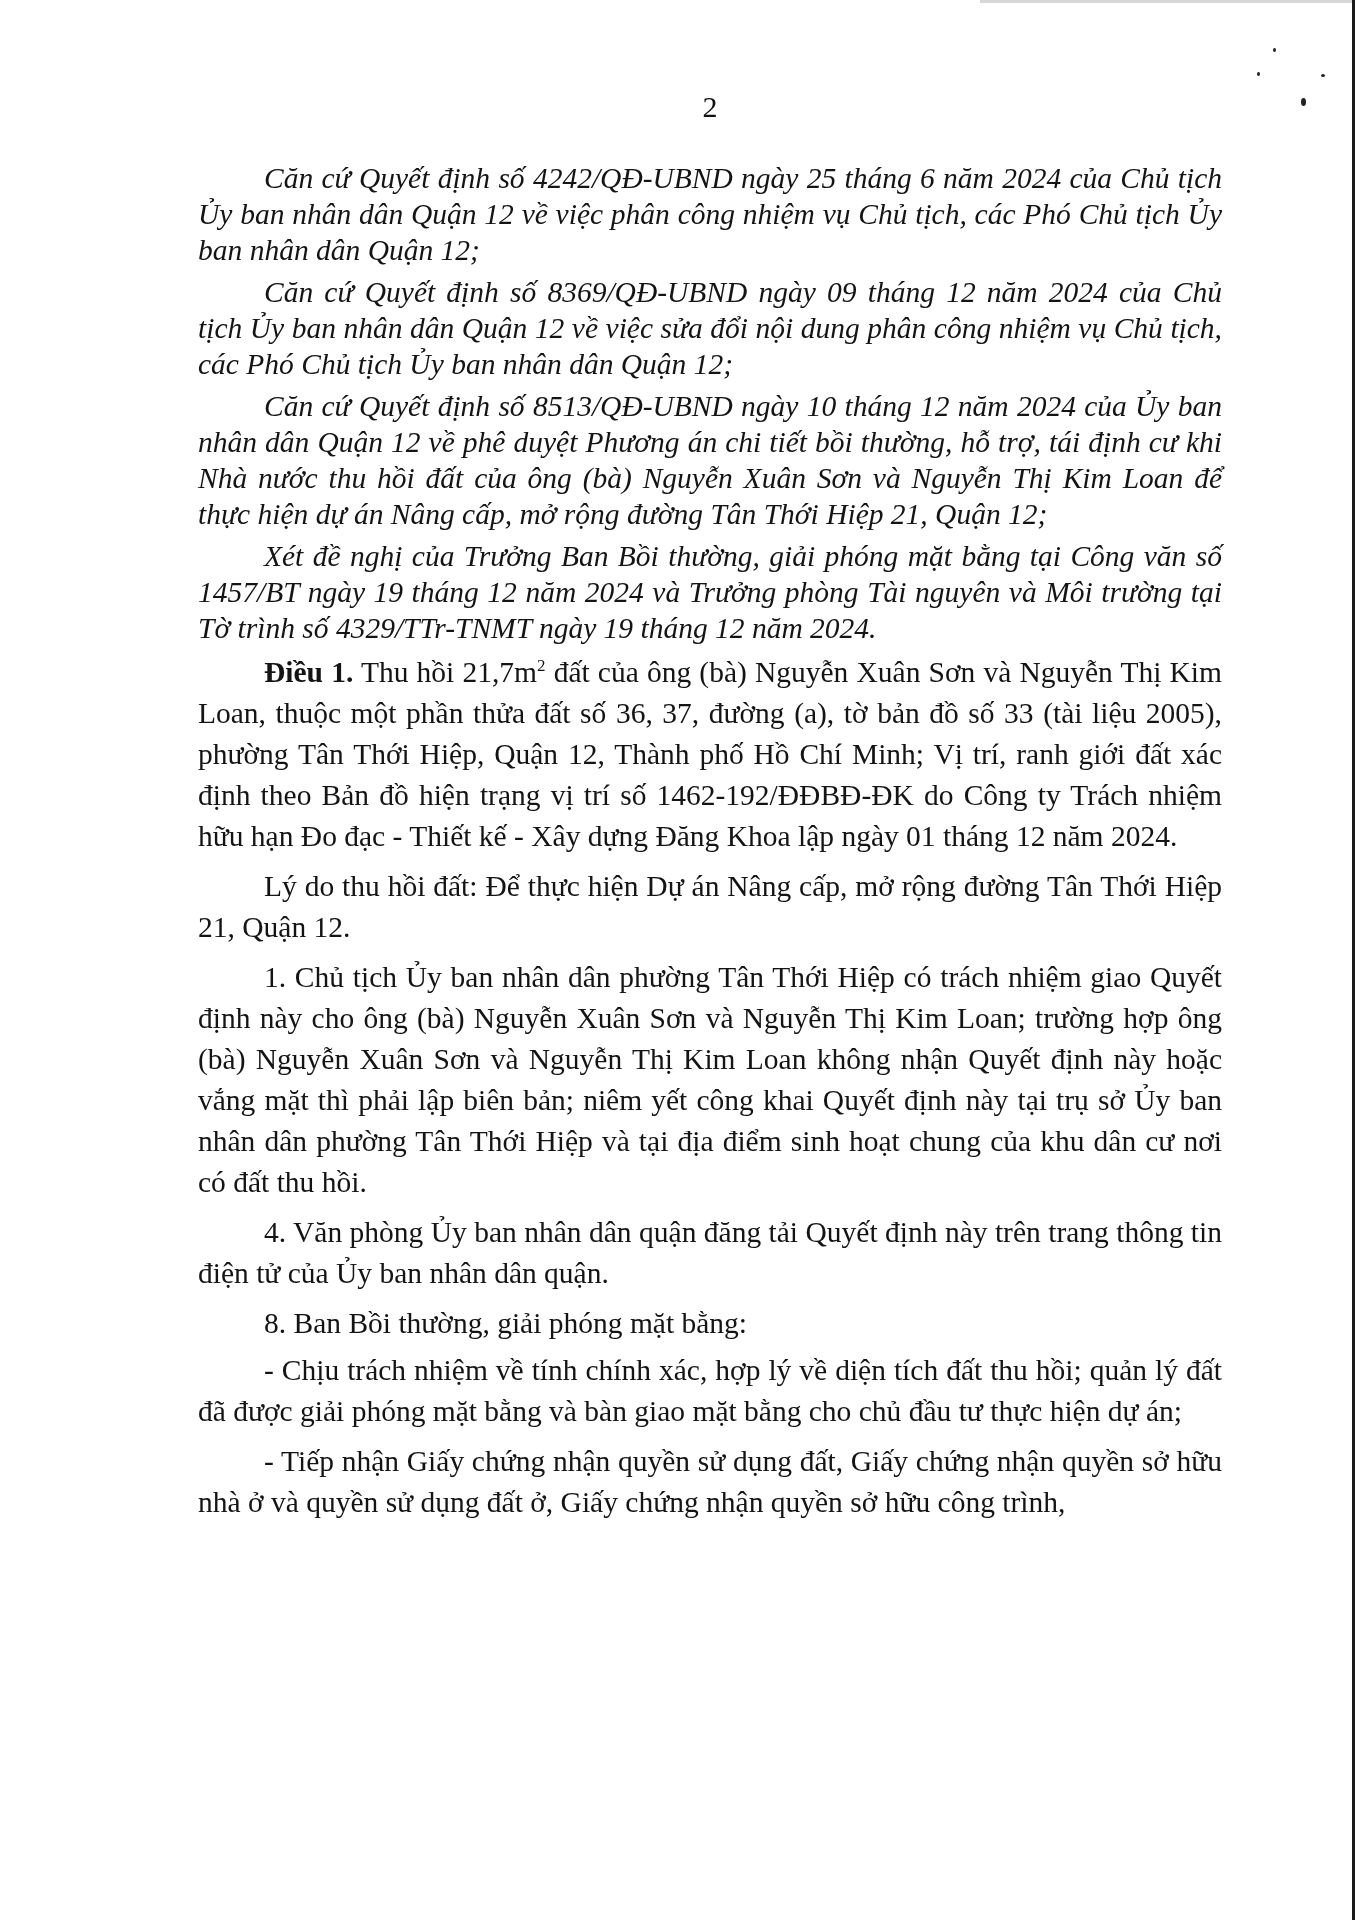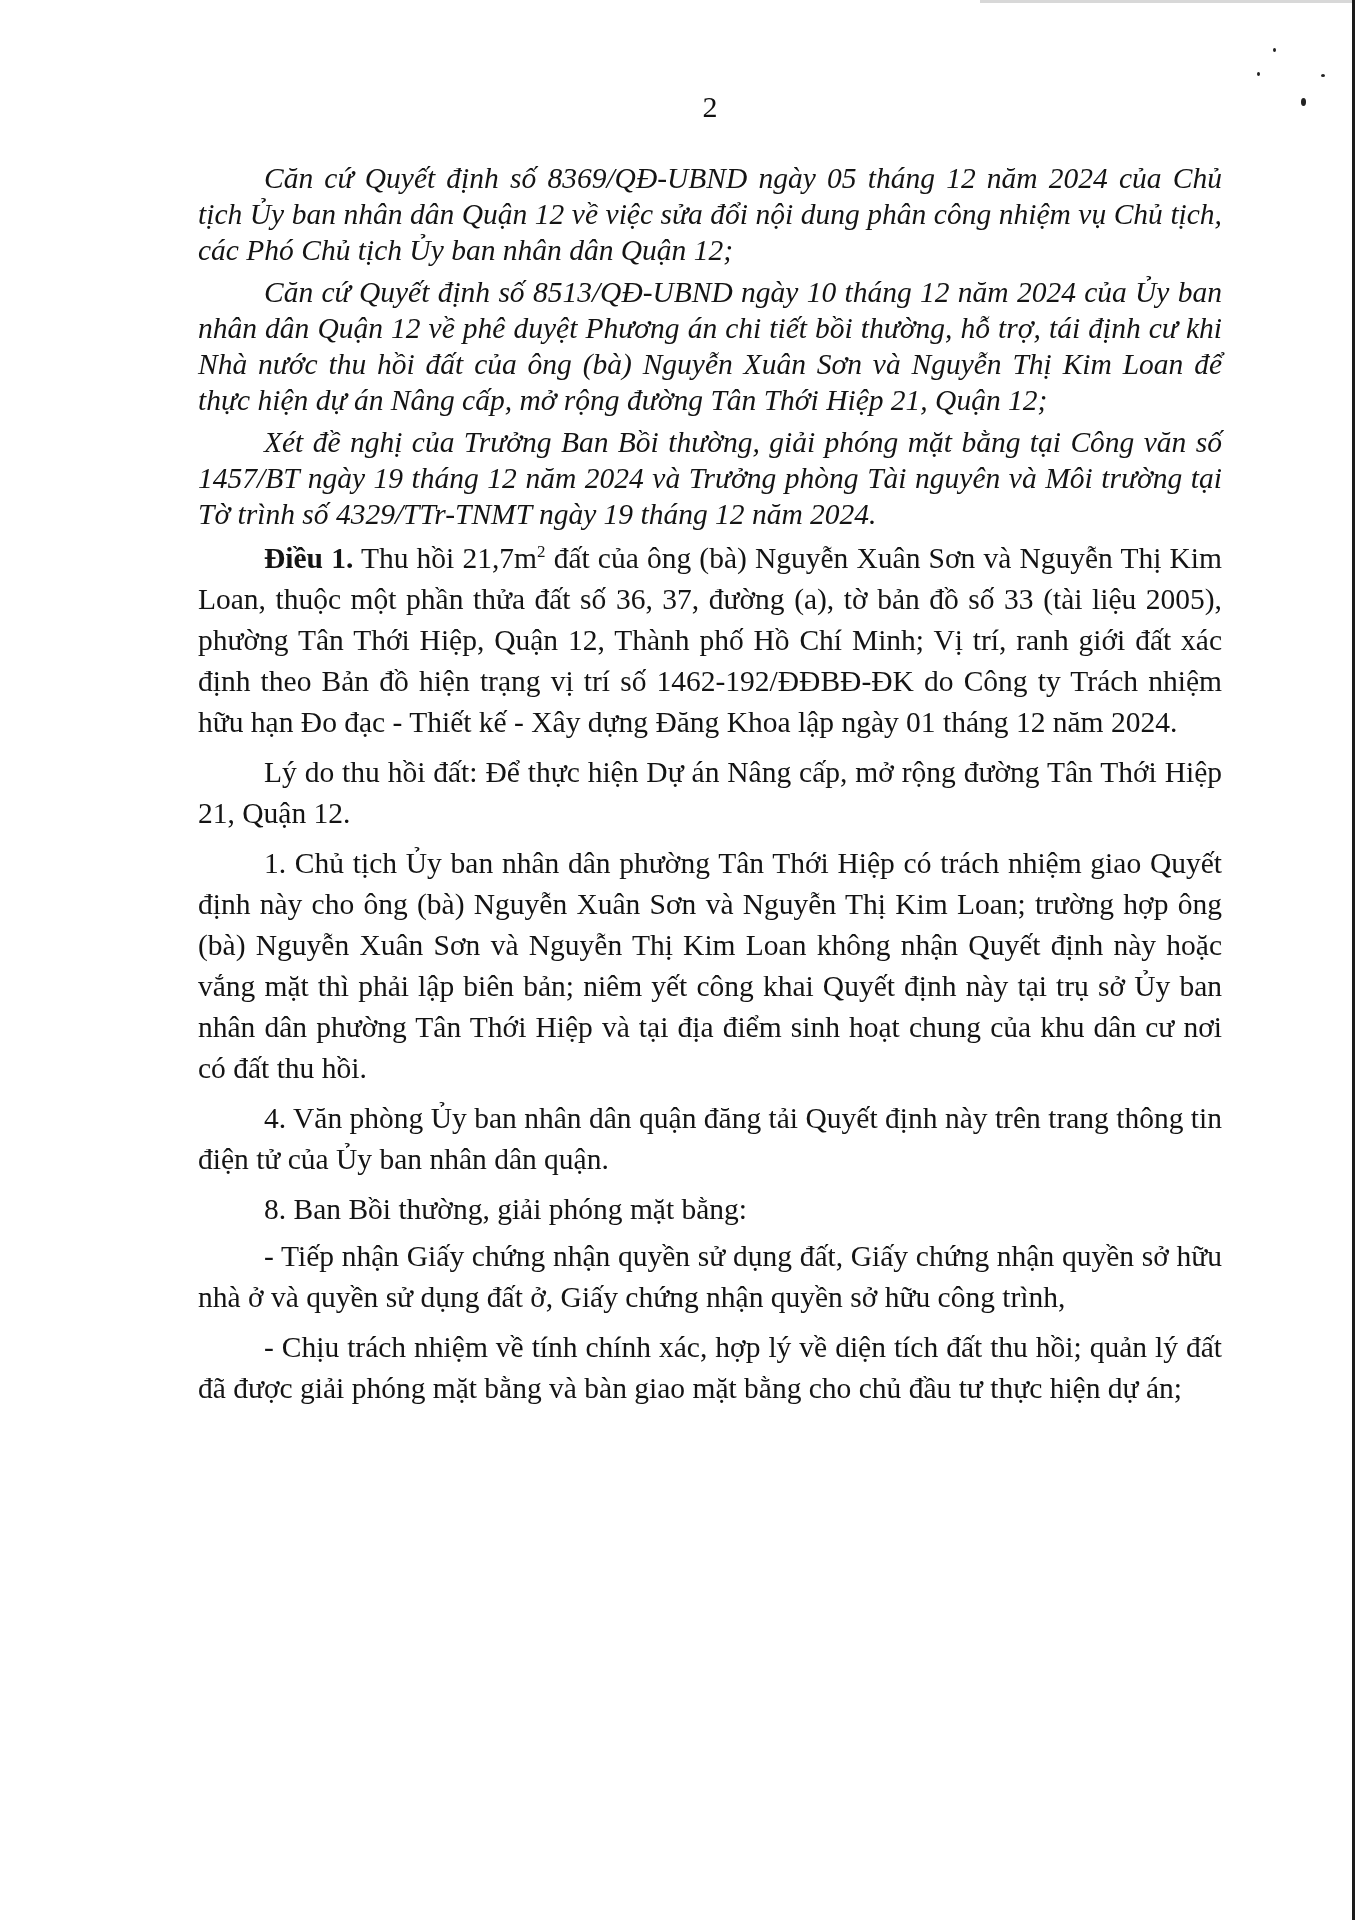--- a/index.html
+++ b/index.html
@@ -42,29 +42,30 @@
     <div class="speck" style="left:18px;top:8px;width:3px;height:4px;"></div>
     <div class="speck" style="left:2px;top:32px;width:3px;height:4px;"></div>
     <div class="speck" style="left:66px;top:34px;width:4px;height:3px;"></div>
     <div class="speck" style="left:46px;top:58px;width:5px;height:8px;"></div>
   </div>
 
   <div class="page-number">2</div>
 
   <div class="text">
     <div class="it">
-      <p>Căn cứ Quyết định số 8369/QĐ-UBND ngày 05 tháng 12 năm 2024 của Chủ tịch Ủy ban nhân dân Quận 12 về việc sửa đổi nội dung phân công nhiệm vụ Chủ tịch, các Phó Chủ tịch Ủy ban nhân dân Quận 12;</p>
+      <p>Căn cứ Quyết định số 4242/QĐ-UBND ngày 25 tháng 6 năm 2024 của Chủ tịch Ủy ban nhân dân Quận 12 về việc phân công nhiệm vụ Chủ tịch, các Phó Chủ tịch Ủy ban nhân dân Quận 12;</p>
+      <p>Căn cứ Quyết định số 8369/QĐ-UBND ngày 09 tháng 12 năm 2024 của Chủ tịch Ủy ban nhân dân Quận 12 về việc sửa đổi nội dung phân công nhiệm vụ Chủ tịch, các Phó Chủ tịch Ủy ban nhân dân Quận 12;</p>
       <p>Căn cứ Quyết định số 8513/QĐ-UBND ngày 10 tháng 12 năm 2024 của Ủy ban nhân dân Quận 12 về phê duyệt Phương án chi tiết bồi thường, hỗ trợ, tái định cư khi Nhà nước thu hồi đất của ông (bà) Nguyễn Xuân Sơn và Nguyễn Thị Kim Loan để thực hiện dự án Nâng cấp, mở rộng đường Tân Thới Hiệp 21, Quận 12;</p>
       <p>Xét đề nghị của Trưởng Ban Bồi thường, giải phóng mặt bằng tại Công văn số 1457/BT ngày 19 tháng 12 năm 2024 và Trưởng phòng Tài nguyên và Môi trường tại Tờ trình số 4329/TTr-TNMT ngày 19 tháng 12 năm 2024.</p>
     </div>
 
 
     <div class="up">
       <p><b>Điều 1.</b><span> Thu hồi 21,7m</span><sup>2</sup><span> đất của ông (bà) Nguyễn Xuân Sơn và Nguyễn Thị Kim Loan, thuộc một phần thửa đất số 36, 37, đường (a), tờ bản đồ số 33 (tài liệu 2005), phường Tân Thới Hiệp, Quận 12, Thành phố Hồ Chí Minh; Vị trí, ranh giới đất xác định theo Bản đồ hiện trạng vị trí số 1462-192/ĐĐBĐ-ĐK do Công ty Trách nhiệm hữu hạn Đo đạc - Thiết kế - Xây dựng Đăng Khoa lập ngày 01 tháng 12 năm 2024.</span></p>
       <p>Lý do thu hồi đất: Để thực hiện Dự án Nâng cấp, mở rộng đường Tân Thới Hiệp 21, Quận 12.</p>
       <p>1. Chủ tịch Ủy ban nhân dân phường Tân Thới Hiệp có trách nhiệm giao Quyết định này cho ông (bà) Nguyễn Xuân Sơn và Nguyễn Thị Kim Loan; trường hợp ông (bà) Nguyễn Xuân Sơn và Nguyễn Thị Kim Loan không nhận Quyết định này hoặc vắng mặt thì phải lập biên bản; niêm yết công khai Quyết định này tại trụ sở Ủy ban nhân dân phường Tân Thới Hiệp và tại địa điểm sinh hoạt chung của khu dân cư nơi có đất thu hồi.</p>
       <p>4. Văn phòng Ủy ban nhân dân quận đăng tải Quyết định này trên trang thông tin điện tử của Ủy ban nhân dân quận.</p>
       <p class="tight">8. Ban Bồi thường, giải phóng mặt bằng:</p>
+      <p>- Chịu trách nhiệm về tính chính xác, hợp lý về diện tích đất thu hồi; quản lý đất đã được giải phóng mặt bằng và bàn giao mặt bằng cho chủ đầu tư thực hiện dự án;</p>
       <p>- Tiếp nhận Giấy chứng nhận quyền sử dụng đất, Giấy chứng nhận quyền sở hữu nhà ở và quyền sử dụng đất ở, Giấy chứng nhận quyền sở hữu công trình,</p>
-      <p>- Chịu trách nhiệm về tính chính xác, hợp lý về diện tích đất thu hồi; quản lý đất đã được giải phóng mặt bằng và bàn giao mặt bằng cho chủ đầu tư thực hiện dự án;</p>
     </div>
   </div>
 </div>
 
 </body></html>

